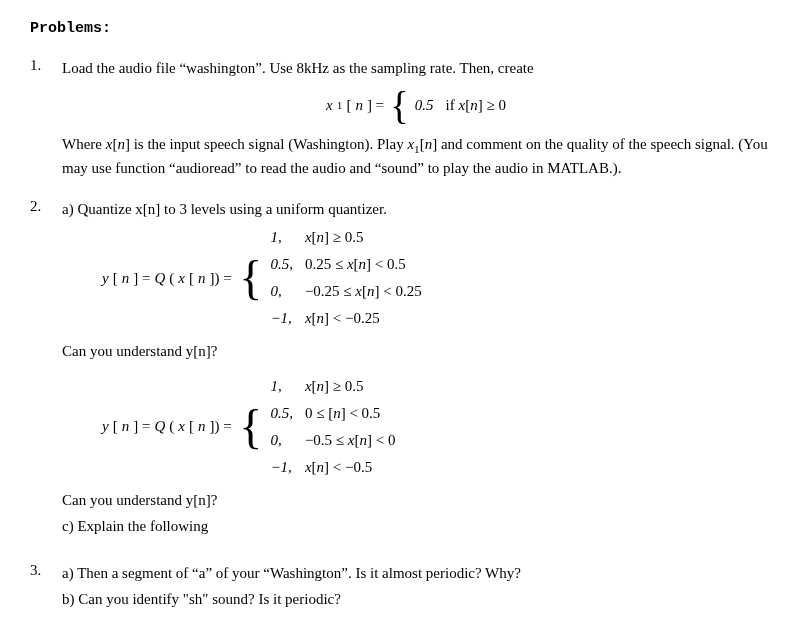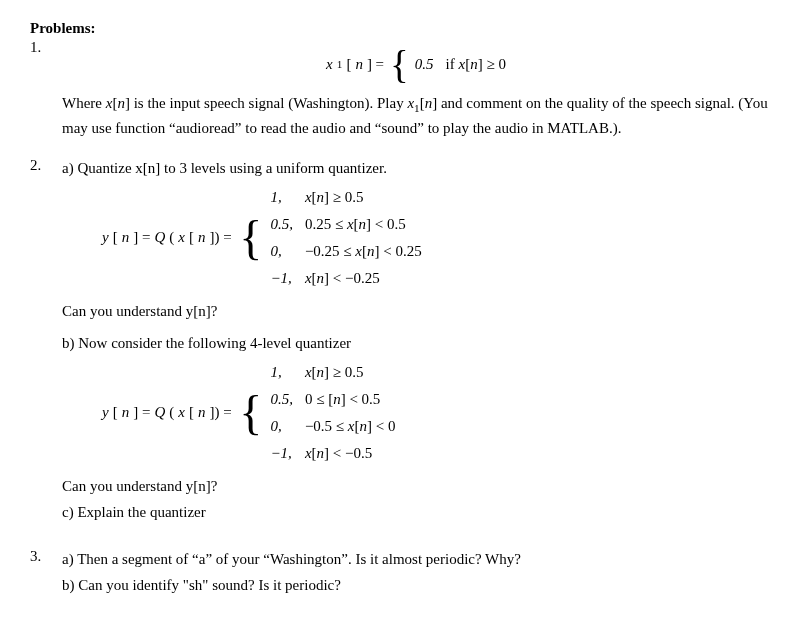--- a/index.html
+++ b/index.html
@@ -13,22 +13,23 @@
       font-family: "Times New Roman", Times, serif;
       font-size: 15px;
       color: #000000;
       padding: 20px 30px;
       width: 800px;
       min-height: 636px;
     }
 
     .problems-title {
       font-weight: bold;
-      margin-bottom: 2px;
+      margin-bottom: 20px;
       font-size: 15px;
+      font-family: Liberation Mono, monospace;
     }
 
     .problem-text {
       font-size: 15px;
       line-height: 1.5;
       margin-bottom: 4px;
     }
 
     .math-block {
       text-align: center;
@@ -78,20 +79,23 @@
 </head>
 <body>
 
 <div>
 
   <div class="problems-title">Problems:</div>
 
   <div style="display:flex; margin-bottom:14px;">
     <div style="min-width:32px; font-size:15px;">1.</div>
     <div style="flex:1;">
+      <div class="problem-text">
+        Load the audio file “washington”. Use 8kHz as the sampling rate. Then, create
+      </div>
 
       <div class="math-block">
         <span class="math-display">
           <span style="font-style:italic;">x</span><sub>1</sub>[<span style="font-style:italic;">n</span>] =
           <span style="font-size:2.6em; line-height:1; vertical-align:middle; margin: 0 2px;">{</span>
           <span class="cases-table">
             <span class="case-row">
               <span class="case-val">0.5</span>
               <span class="case-cond">if <span style="font-style:italic;">x</span>[<span style="font-style:italic;">n</span>] ≥ 0</span>
             </span>
@@ -135,23 +139,20 @@
               </span>
             </span>
           </span>
         </div>
         <div class="problem-text" style="margin-top:8px;">
           Can you understand y[n]?
         </div>
       </div>
 
       <div class="sub-item" style="margin-top:10px;">
-        <div class="problem-text">
-          b) Now consider the following 4-level quantizer
-        </div>
         <div class="math-block" style="margin-left:40px; text-align:left; margin-top:4px;">
           <span class="math-display">
             <span style="font-style:italic;">y</span>[<span style="font-style:italic;">n</span>] = <span style="font-style:italic;">Q</span>(<span style="font-style:italic;">x</span>[<span style="font-style:italic;">n</span>]) =&nbsp;
             <span style="font-size:3.2em; line-height:1; vertical-align:middle; margin-right:4px;">{</span>
             <span class="cases-table">
               <span class="case-row">
                 <span class="case-val">1,</span>
                 <span class="case-cond"><span style="font-style:italic;">x</span>[<span style="font-style:italic;">n</span>] ≥ 0.5</span>
               </span>
               <span class="case-row">
@@ -166,21 +167,21 @@
                 <span class="case-val">−1,</span>
                 <span class="case-cond"><span style="font-style:italic;">x</span>[<span style="font-style:italic;">n</span>] &lt; −0.5</span>
               </span>
             </span>
           </span>
         </div>
         <div class="problem-text" style="margin-top:8px;">
           Can you understand y[n]?
         </div>
         <div class="problem-text">
-          c) Explain the quantizer
+          c) Explain the following
         </div>
       </div>
     </div>
   </div>
 
   <div style="display:flex; margin-bottom:14px; margin-top:6px;">
     <div style="min-width:32px; font-size:15px;">3.</div>
     <div style="flex:1;">
       <div class="problem-text">
         a) Then a segment of “a” of your “Washington”. Is it almost periodic? Why?

